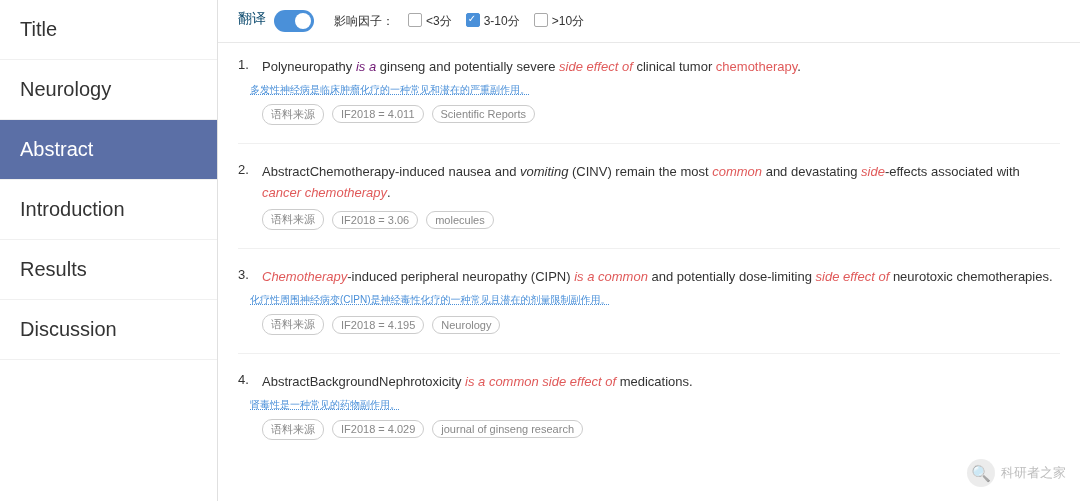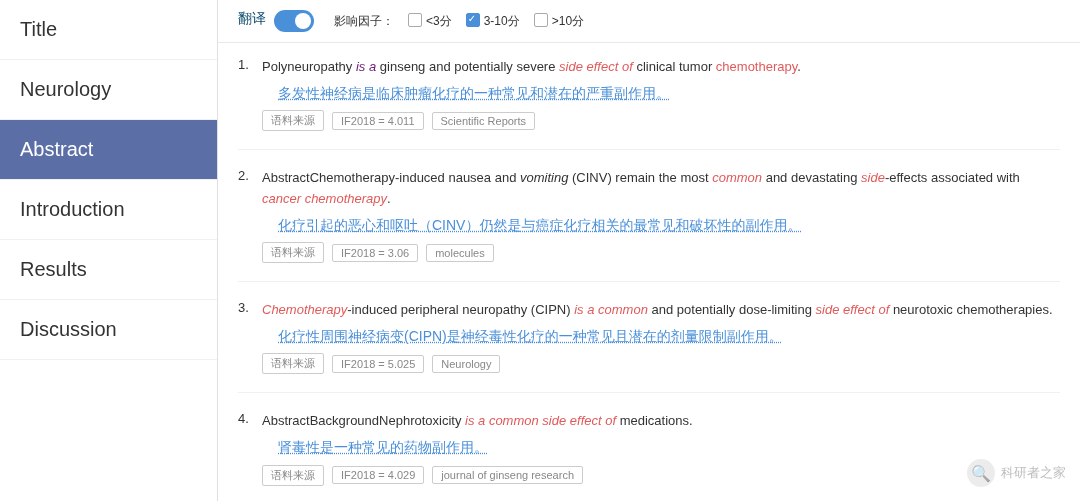--- a/index.html
+++ b/index.html
@@ -134,43 +134,43 @@
       align-items: flex-start;
       gap: 4px;
     }
     .entry-text-en {
       font-size: 13px;
       color: #333;
       line-height: 1.6;
       flex: 1;
     }
     .entry-text-zh {
-      font-size: 14px;
+      font-size: 10px;
       color: #4a90d9;
       line-height: 1.6;
       margin-top: 4px;
-      margin-left: 40px;
+      margin-left: 12px;
       text-decoration: underline dotted;
     }
 
     
     .entry-tags {
       display: flex;
       align-items: center;
       gap: 8px;
       margin-top: 6px;
       margin-left: 24px;
       flex-wrap: wrap;
     }
     .tag {
       display: inline-flex;
       align-items: center;
       padding: 2px 8px;
       border: 1px solid #ccc;
-      border-radius: 2px;
+      border-radius: 10px;
       font-size: 11px;
       color: #666;
       background: #fff;
     }
     .tag-source { color: #888; }
     .tag-if { color: #888; }
     .tag-journal { color: #888; }
 
     
     .watermark {
@@ -243,36 +243,35 @@
           <span class="tag tag-source">语料来源</span>
           <span class="tag tag-if">IF2018 = 4.011</span>
           <span class="tag tag-journal">Scientific Reports</span>
         </div>
       </div>
       <div class="entry">
         <div class="entry-header">
           <span class="entry-num">2.</span>
           <span class="entry-text-en"><span>AbstractChemotherapy-induced nausea and </span><span style="font-style: italic;">vomiting</span><span> (CINV) remain the most </span><span style="color: rgb(224, 90, 90); font-style: italic;">common</span><span> and devastating </span><span style="color: rgb(224, 90, 90); font-style: italic;">side</span><span>-effects associated with </span><span style="color: rgb(224, 90, 90); font-style: italic;">cancer chemotherapy</span><span>.</span></span>
         </div>
-        <div class="entry-text-zh">化疗引起的恶心和呕吐（CINV）仍然是与癌症化疗相关的最常见和破坏性的副作用。</div>
         <div class="entry-tags">
           <span class="tag tag-source">语料来源</span>
           <span class="tag tag-if">IF2018 = 3.06</span>
           <span class="tag tag-journal">molecules</span>
         </div>
       </div>
       <div class="entry">
         <div class="entry-header">
           <span class="entry-num">3.</span>
           <span class="entry-text-en"><span style="color: rgb(224, 90, 90); font-style: italic;">Chemotherapy</span><span>-induced peripheral neuropathy (CIPN) </span><span style="color: rgb(224, 90, 90); font-style: italic;">is a common</span><span> and potentially dose-limiting </span><span style="color: rgb(224, 90, 90); font-style: italic;">side effect of</span><span> neurotoxic chemotherapies.</span></span>
         </div>
         <div class="entry-text-zh">化疗性周围神经病变(CIPN)是神经毒性化疗的一种常见且潜在的剂量限制副作用。</div>
         <div class="entry-tags">
           <span class="tag tag-source">语料来源</span>
-          <span class="tag tag-if">IF2018 = 5.025</span>
+          <span class="tag tag-if">IF2018 = 4.195</span>
           <span class="tag tag-journal">Neurology</span>
         </div>
       </div>
       <div class="entry">
         <div class="entry-header">
           <span class="entry-num">4.</span>
           <span class="entry-text-en"><span>AbstractBackgroundNephrotoxicity </span><span style="color: rgb(224, 90, 90); font-style: italic;">is a common side effect of</span><span> medications.</span></span>
         </div>
         <div class="entry-text-zh">肾毒性是一种常见的药物副作用。</div>
         <div class="entry-tags">

